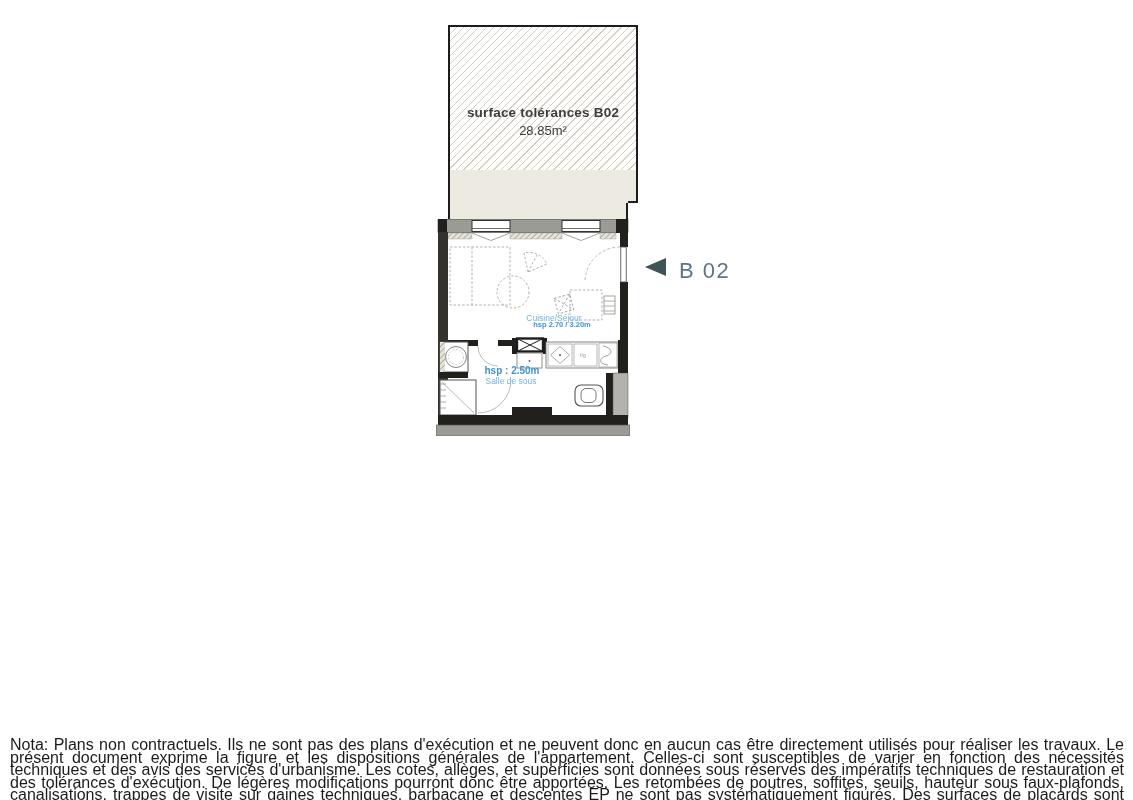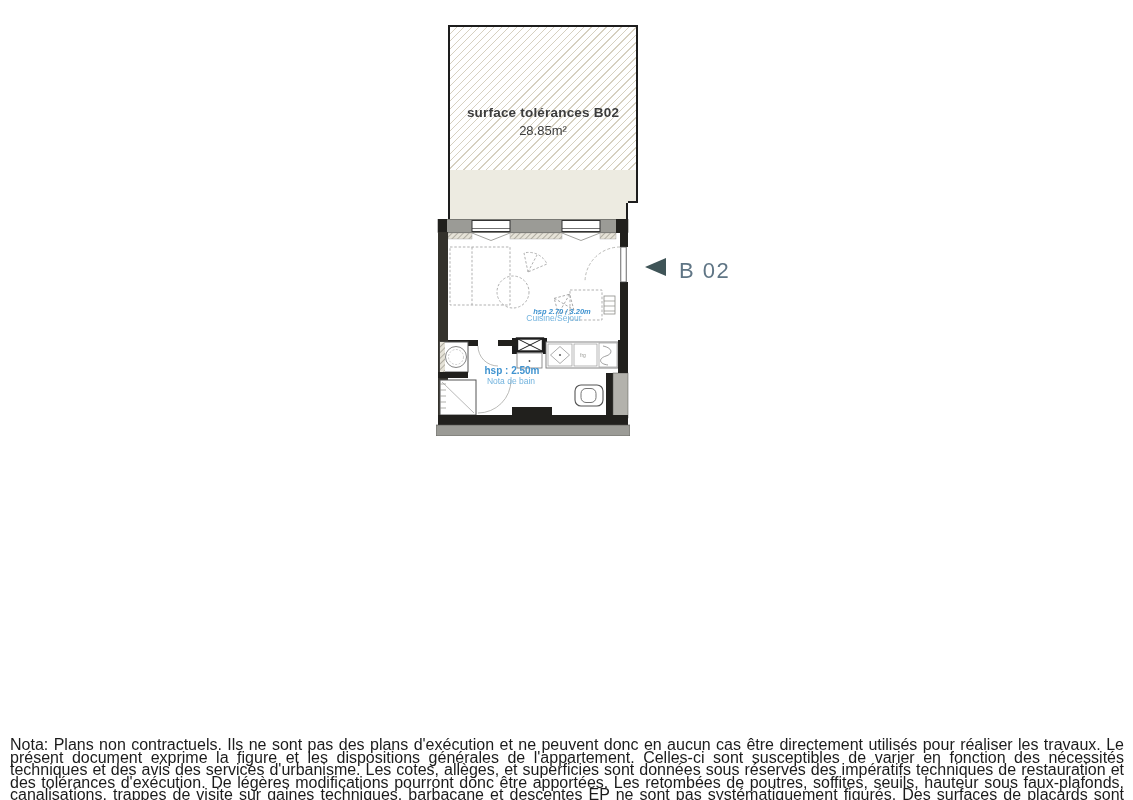--- a/index.html
+++ b/index.html
@@ -33,21 +33,21 @@
   
   .plan { position:absolute; left:436px; top:218px; width:194px; height:218px; }
   .dash { fill:none; stroke:#a8a8a8; stroke-width:0.9; stroke-dasharray:2.5,1.8; }
   .thin { fill:none; stroke:#8c8c88; stroke-width:0.7; }
   .fixt { fill:#ffffff; stroke:#555; stroke-width:1; }
   .arc  { fill:none; stroke:#aaaaa6; stroke-width:0.8; }
   .t-frg { font-size:5px; fill:#9a9a96; font-family:"Liberation Sans",sans-serif; }
 
   
   .lbl { position:absolute; text-align:center; width:124px; }
-  .hsp1  { left:500px; top:307px; font-size:7.5px; font-weight:bold; color:#3f93d0;font-style:italic; }
+  .hsp1  { left:500px; top:320px; font-size:7.5px; font-weight:bold; color:#3f93d0; }
   .name1 { left:492px; top:313px; font-size:8.5px; color:#72b3de; }
   .hsp2  { left:450px; top:365px; font-size:10px; font-weight:bold; color:#3f93d0; }
   .name2 { left:449px; top:376px; font-size:8.5px; color:#72b3de; }
 
   
   .marker { position:absolute; left:645px; top:250px; display:flex; align-items:center; }
   .tri {
     width:0; height:0; display:inline-block;
     border-top:9.5px solid transparent; border-bottom:9.5px solid transparent;
     border-right:21px solid #3f5457;
@@ -194,21 +194,21 @@
     <rect x="613" y="373" width="15" height="45" fill="#b3b2ac" stroke="#55544f" stroke-width="0.5"></rect>
     <rect x="618" y="340" width="10" height="33" fill="#21201d"></rect>
 
     <path d="M438,415 H512 V407 H552 V415 H628 V425 H438 Z" fill="#21201d"></path>
     <rect x="436" y="425" width="194" height="11" fill="#9b9b96" stroke="#55544f" stroke-width="0.6"></rect>
   </svg>
 
   <div class="lbl hsp1">hsp 2.70 / 3.20m</div>
   <div class="lbl name1">Cuisine/Séjour</div>
   <div class="lbl hsp2">hsp : 2.50m</div>
-  <div class="lbl name2">Nota de bain</div>
+  <div class="lbl name2">Salle de sous</div>
 
   <div class="marker">
     <span class="tri"></span>
     <span class="marker-label">B 02</span>
   </div>
 
   <div class="nota">Nota: Plans non contractuels. Ils ne sont pas des plans d'exécution et ne peuvent donc en aucun cas être directement utilisés pour réaliser les travaux. Le présent document exprime la figure et les dispositions générales de l'appartement. Celles-ci sont susceptibles de varier en fonction des nécessités techniques et des avis des services d'urbanisme. Les cotes, allèges, et superficies sont données sous réserves des impératifs techniques de restauration et des tolérances d'exécution. De légères modifications pourront donc être apportées. Les retombées de poutres, soffites, seuils,  hauteur sous faux-plafonds, canalisations, trappes de visite sur gaines techniques, barbacane et descentes EP ne sont pas systématiquement figurés. Des surfaces de placards sont incluses dans les pièces attenantes. L'épaisseur des isolants pourra varier suivant l'étude technique en phase d'exécution. L'ameublement n'est pas fourni.</div>
 
 </div>
 

